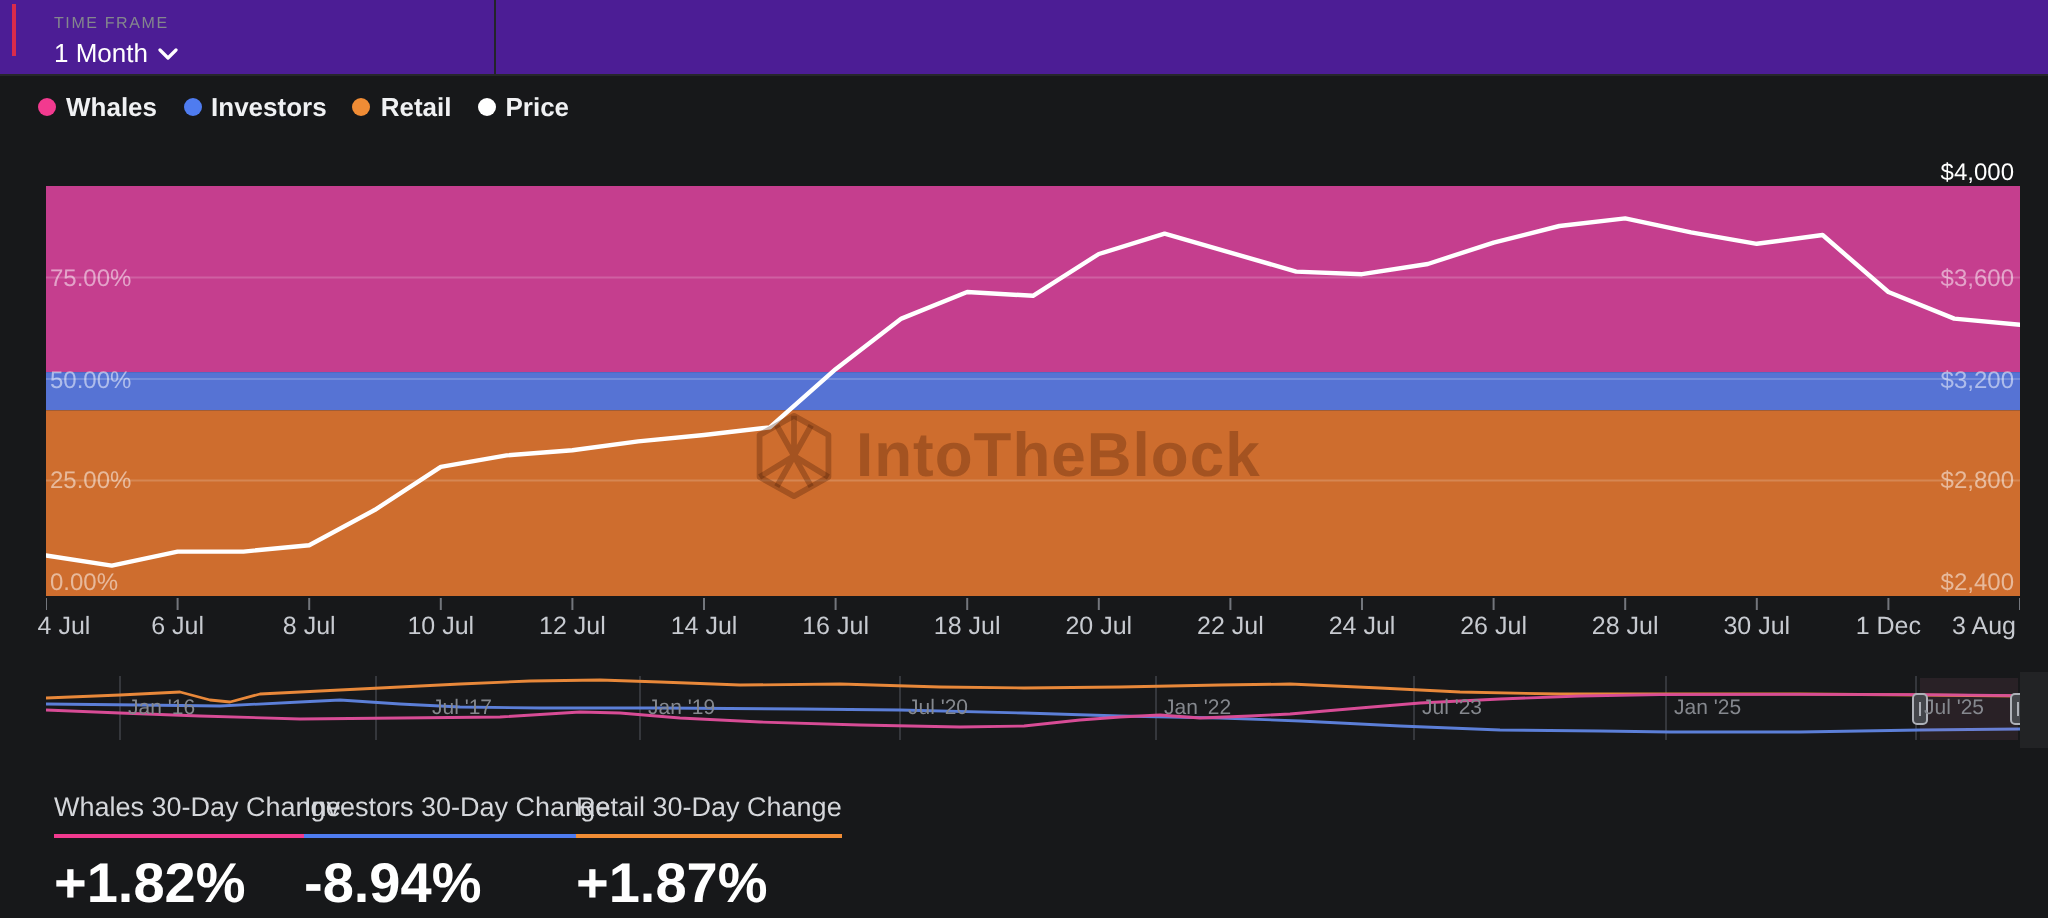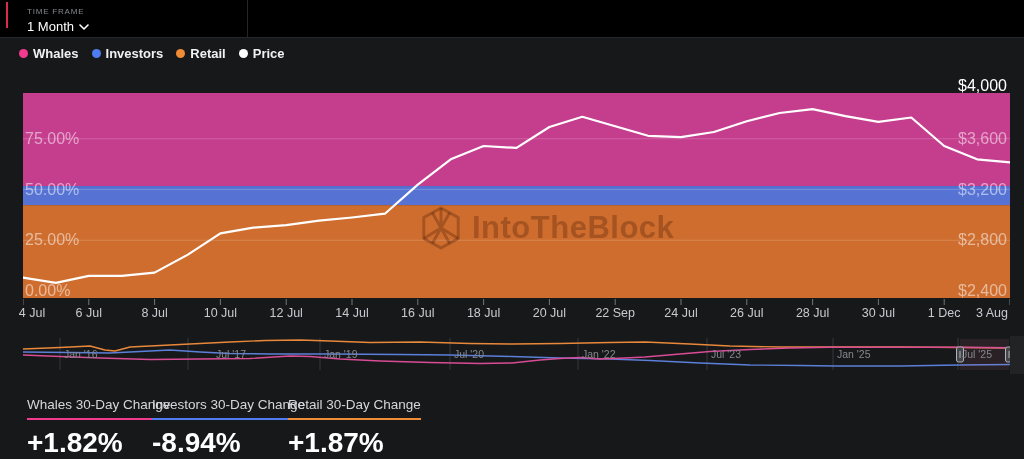--- a/index.html
+++ b/index.html
@@ -5,42 +5,42 @@
   * { margin:0; padding:0; box-sizing:border-box; }
   html,body { width:1024px; height:459px; }
   body {
     position:relative; overflow:hidden;
     background:#17181a;
     font-family:"Liberation Sans", sans-serif;
     color:#eceef0;
   }
   
   .topbar { position:absolute; left:0; top:0; width:1024px; height:38px;
-    background:#000000; border-bottom:1px solid #26272b; }
+    background:#4c1d95; border-bottom:1px solid #26272b; }
   .red-accent { position:absolute; left:6px; top:2px; width:2px; height:26px; background:#d92b4b; }
   .tf-label { position:absolute; left:27px; top:7px; font-size:8px; letter-spacing:.8px;
     color:#84878d; text-transform:uppercase; }
   .tf-value { position:absolute; left:27px; top:19px; font-size:13px; color:#ffffff;
     display:flex; align-items:center; gap:5px; cursor:pointer; }
   .vdiv { position:absolute; left:247px; top:0; width:1px; height:37px; background:#232529; }
   
   .legend { position:absolute; left:19px; top:38px; height:30px; display:flex;
     align-items:center; gap:13px;justify-content:center; }
   .legend-item { display:flex; align-items:center; gap:5px; font-size:13px;
     font-weight:600; color:#f0f1f3; cursor:pointer; }
   .dot { width:9px; height:9px; border-radius:50%; }
   
   .plot-svg { position:absolute; left:23px; top:88px; }
-  .axis-label { position:absolute; font-size:16px; color:rgba(255,255,255,.52); line-height:14px; }
+  .axis-label { position:absolute; font-size:12px; color:rgba(255,255,255,.52); line-height:14px; }
   .axis-label.right { text-align:right; }
   .axis-label.bright { color:#ffffff; font-weight:500; }
   .x-label { position:absolute; top:306px; width:60px; text-align:center;
     font-size:12.5px; color:#c7cad0; }
   
-  .watermark { position:absolute; left:419px; top:205px; display:flex; align-items:center;
+  .watermark { position:absolute; left:375px; top:205px; display:flex; align-items:center;
     gap:9px; color:rgba(66,24,4,.30); pointer-events:none; }
   .watermark .wm-text { font-size:31px; font-weight:700; letter-spacing:.5px; }
   
   .nav-svg { position:absolute; left:23px; top:336px; }
   .nav-label { position:absolute; font-size:10.5px; color:#85888e; }
   .nav-right-band { position:absolute; left:1010px; top:336px; width:14px; height:38px;
     background:rgba(255,255,255,.05); }
   
   .stat { position:absolute; top:395px; }
   .stat-label { display:inline-block; font-size:13.5px; color:#d5d7db;
@@ -123,21 +123,21 @@
 <div id="x-labels">
     <div class="x-label" style="left: 2px;">4 Jul</div>
     <div class="x-label" style="left: 58.8px;">6 Jul</div>
     <div class="x-label" style="left: 124.6px;">8 Jul</div>
     <div class="x-label" style="left: 190.4px;">10 Jul</div>
     <div class="x-label" style="left: 256.2px;">12 Jul</div>
     <div class="x-label" style="left: 322px;">14 Jul</div>
     <div class="x-label" style="left: 387.8px;">16 Jul</div>
     <div class="x-label" style="left: 453.6px;">18 Jul</div>
     <div class="x-label" style="left: 519.4px;">20 Jul</div>
-    <div class="x-label" style="left: 585.2px;">22 Sep</div>
+    <div class="x-label" style="left: 585.2px;">22 Jul</div>
     <div class="x-label" style="left: 651px;">24 Jul</div>
     <div class="x-label" style="left: 716.8px; text-align: center;">26 Jul</div>
     <div class="x-label" style="left: 782.6px;">28 Jul</div>
     <div class="x-label" style="left: 848.4px;">30 Jul</div>
     <div class="x-label" style="left: 914.2px;">1 Dec</div>
     <div class="x-label" style="left: 962px;">3 Aug</div>
   </div>
 
 <div class="watermark">
   <span style="display:flex;">

